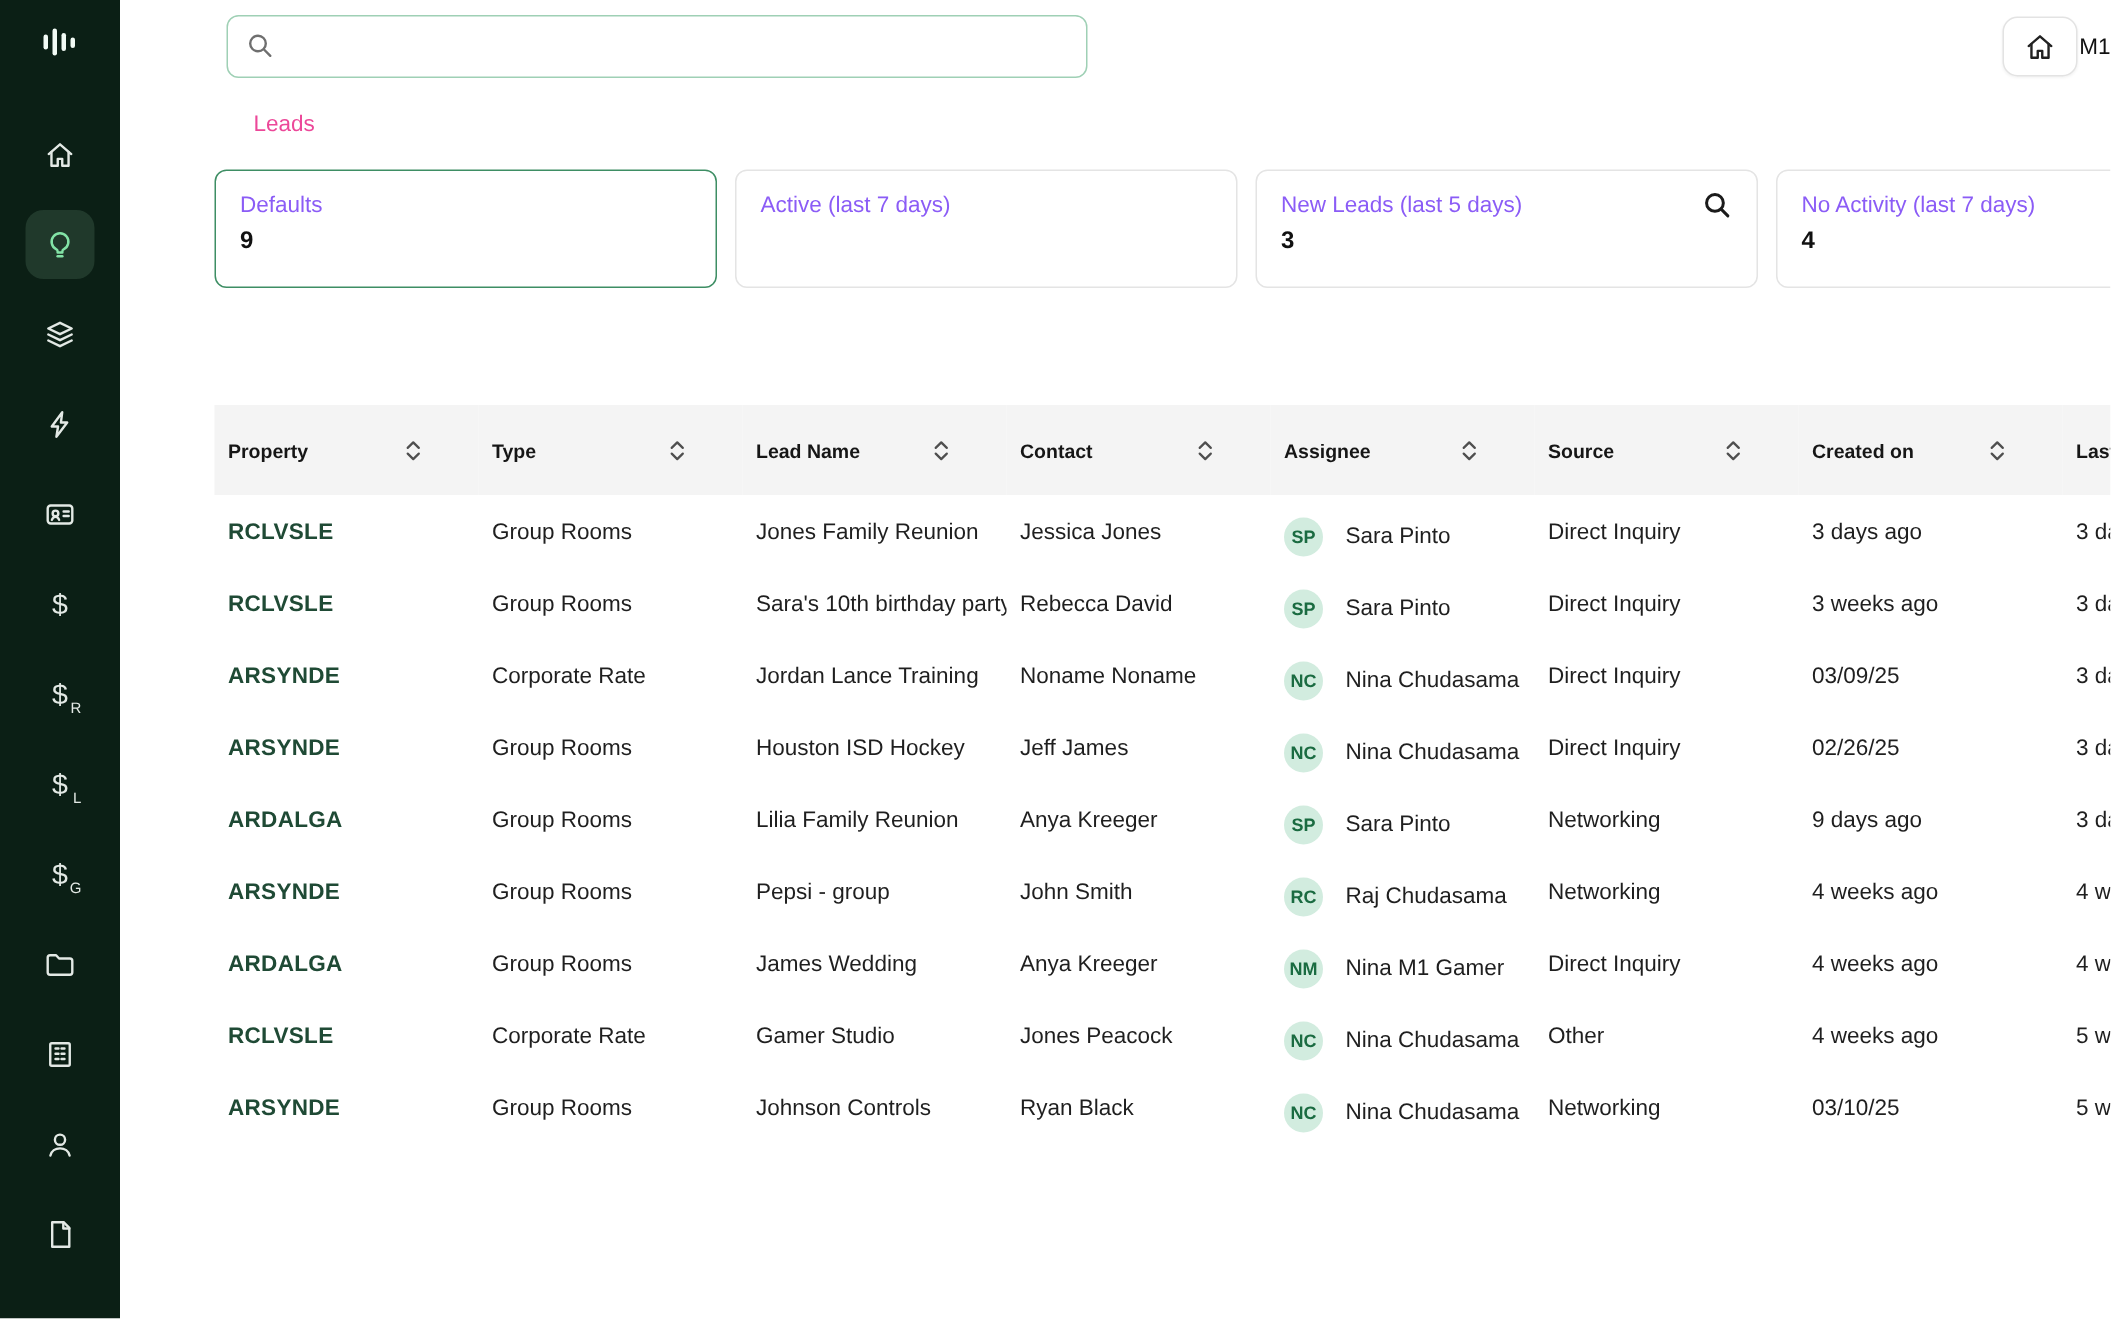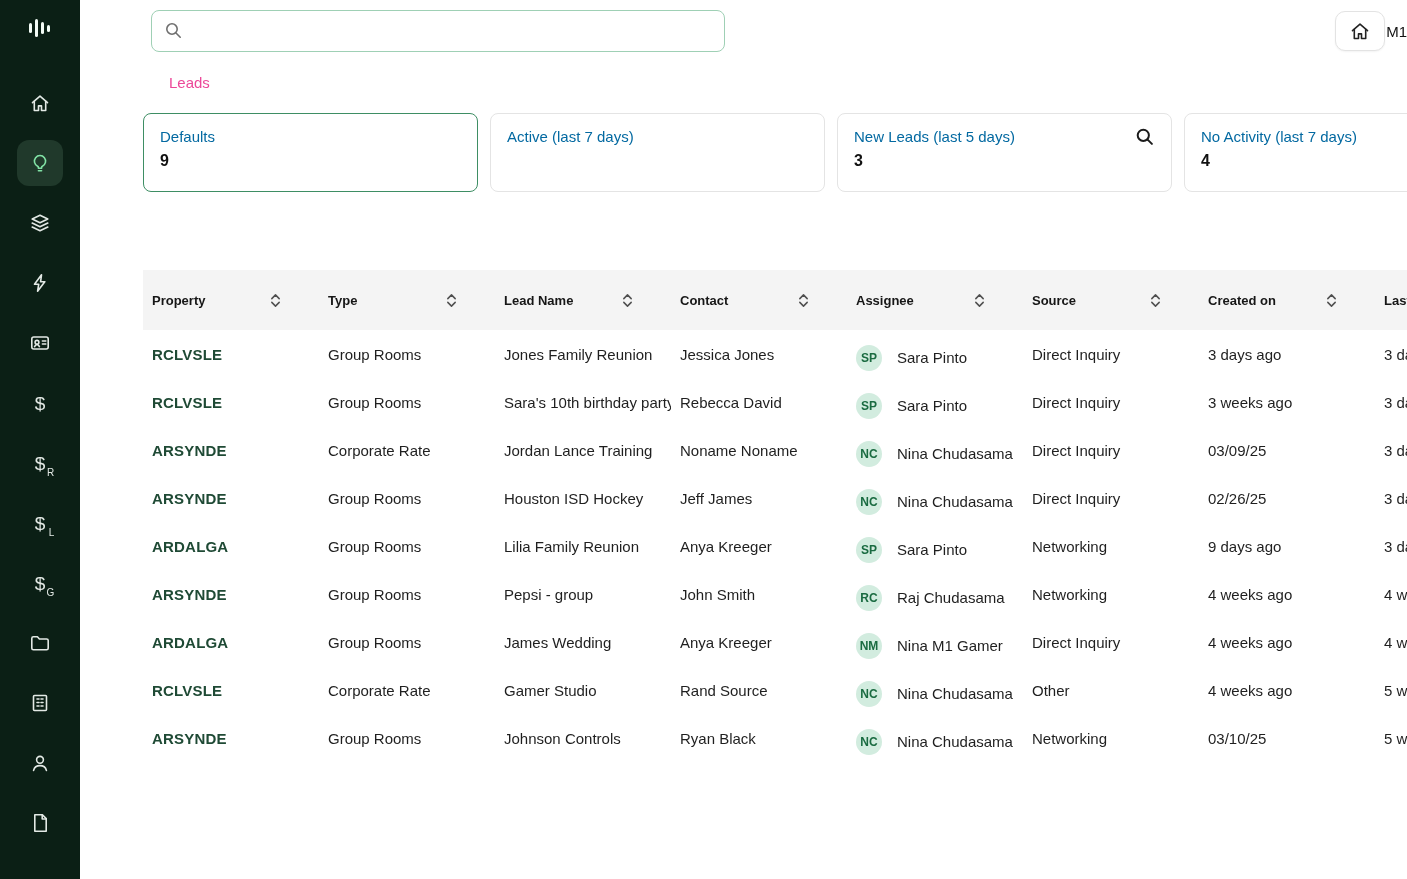--- a/index.html
+++ b/index.html
@@ -26,21 +26,21 @@
   .account{position:absolute;top:11px;right:0;display:flex;align-items:center;gap:1px;}
   .home-btn{width:50px;height:40px;background:#fff;border:1px solid #e3e3e3;border-radius:10px;display:flex;align-items:center;justify-content:center;box-shadow:0 1px 2px rgba(0,0,0,.05);cursor:pointer;}
   .home-btn svg{stroke:#222;fill:none;stroke-width:1.6;stroke-linecap:round;stroke-linejoin:round;}
   .ws-label{font-size:15px;color:#111;white-space:nowrap;}
 
   .page-title{position:absolute;top:74px;left:76px;font-size:15px;color:#ec4899;margin-left:13px;}
 
   .cards{position:absolute;top:113px;left:63px;display:flex;gap:12px;}
   .card{width:335px;height:79px;background:#fff;border:1px solid #e4e4e4;border-radius:8px;padding:14px 16px;position:relative;flex:0 0 auto;cursor:pointer;}
   .card.selected{border-color:var(--accent-green,#3e8e64);}
-  .card-label{font-size:15px;color:#0369a1;white-space:nowrap;}
+  .card-label{font-size:15px;color:#8b5cf6;white-space:nowrap;}
   .card-value{font-size:16px;font-weight:700;margin-top:7px;color:#111;}
   .card-search{position:absolute;top:13px;right:16px;}
   .card-search svg{stroke:#1b1b1b;fill:none;stroke-width:2;stroke-linecap:round;}
 
   .table-wrap{position:absolute;top:270px;left:63px;width:1420px;}
   table{border-collapse:collapse;table-layout:fixed;width:1408px;}
   col{width:176px;}
   thead th{background:var(--header-bg,#f4f4f4);height:60px;font-size:13px;font-weight:700;color:#161616;text-align:left;cursor:pointer;}
   .th-inner{display:flex;align-items:center;justify-content:space-between;padding:0 38px 0 9px;}
   .th-inner .sort{flex:0 0 auto;}
@@ -368,21 +368,21 @@
               </span>
             </td>
             <td>Direct Inquiry</td>
             <td>4 weeks ago</td>
             <td>4 we</td>
           </tr>
           <tr>
             <td class="prop">RCLVSLE</td>
             <td>Corporate Rate</td>
             <td>Gamer Studio</td>
-            <td>Rand Source</td>
+            <td>Jones Peacock</td>
             <td>
               <span class="assignee">
                 <span class="avatar">NC</span>
                 <span>Nina Chudasama</span>
               </span>
             </td>
             <td>Other</td>
             <td>4 weeks ago</td>
             <td>5 we</td>
           </tr>

